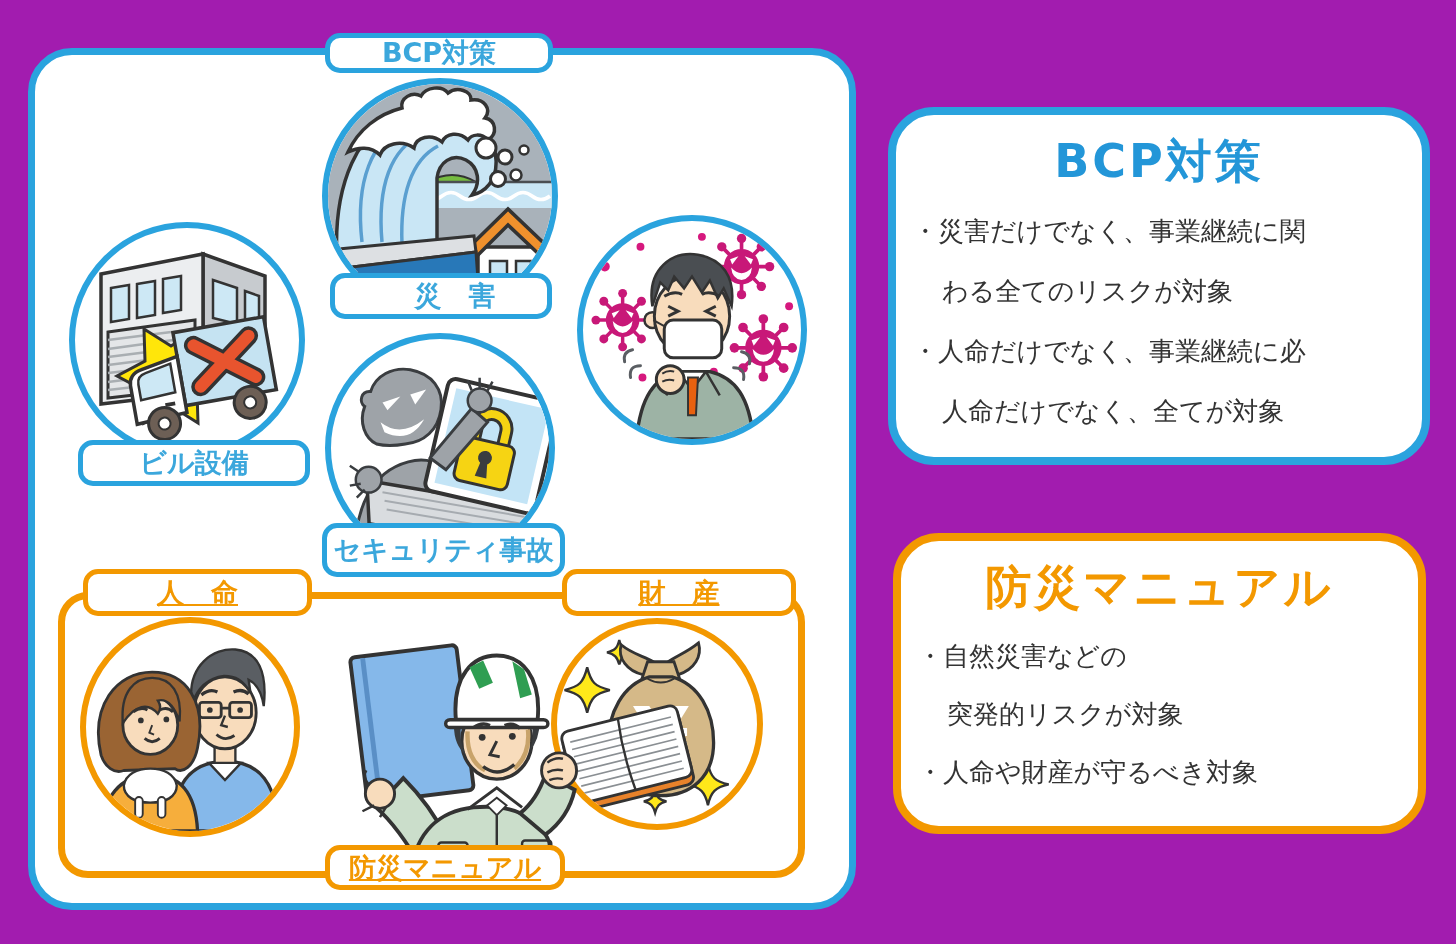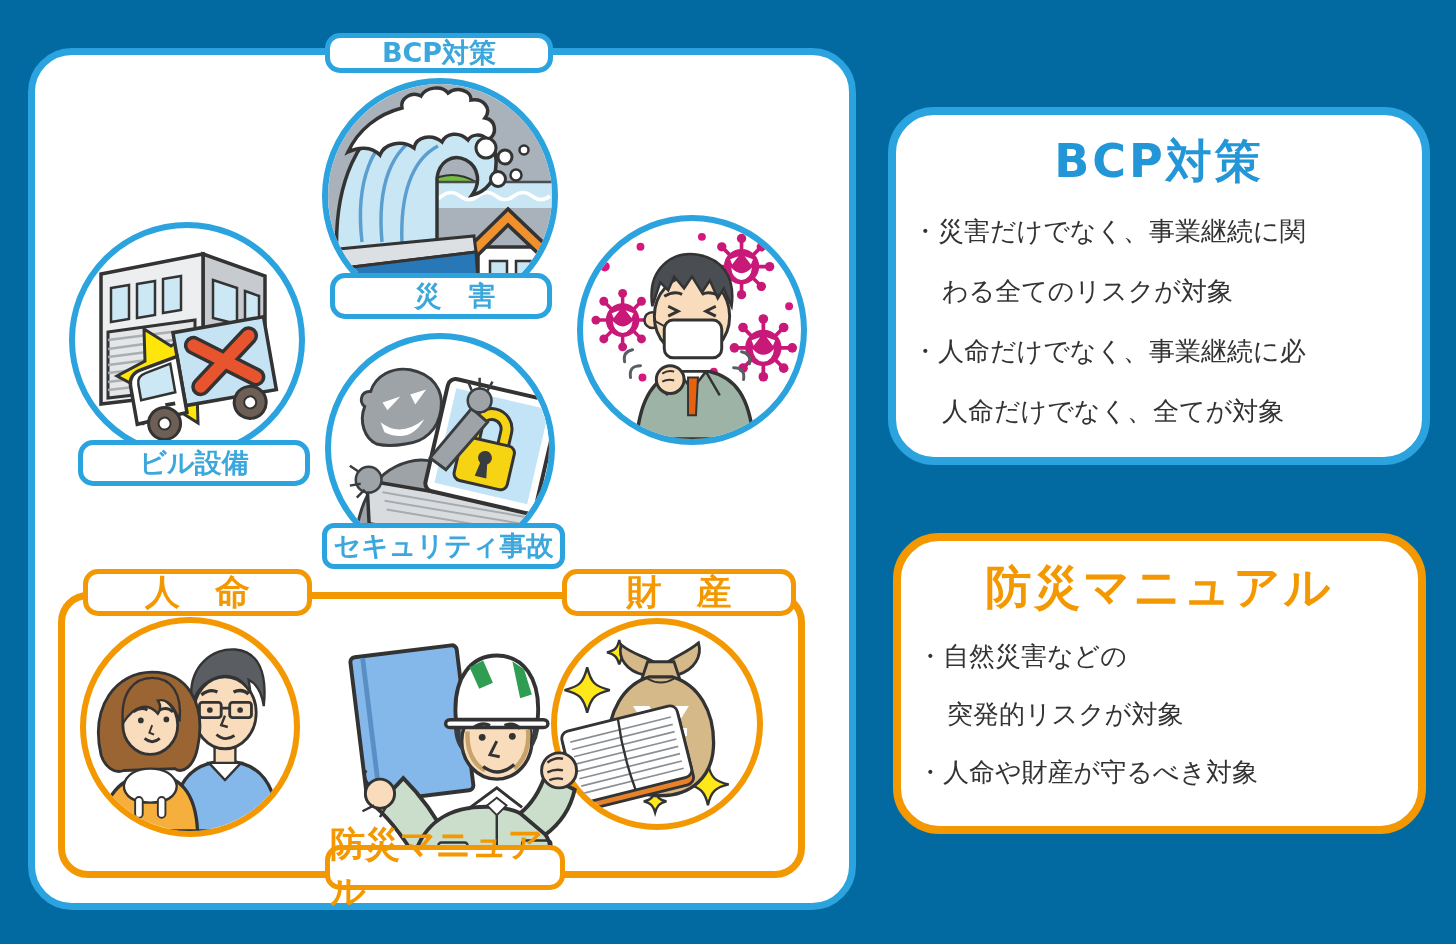--- a/index.html
+++ b/index.html
@@ -1,34 +1,34 @@
 <!DOCTYPE html>
 <html><head>
 <meta charset="utf-8">
 <style>
   :root{
     --blue:#2AA3DE; --label-blue:#3BA7DC; --title-blue:#2396D8;
     --orange:#F39800; --text:#333;
   }
   html,body{margin:0;padding:0;background:#fff;}
-  .canvas{position:relative;width:1456px;height:944px;background:#0369a1;overflow:hidden;
+  .canvas{position:relative;width:1456px;height:944px;background:#a21caf;overflow:hidden;
           font-family:"DejaVu Sans","Liberation Sans",sans-serif;}
   .frame{position:absolute;box-sizing:border-box;background:#fff;}
   .frame-blue{left:28px;top:48px;width:828px;height:862px;border:7px solid var(--blue);border-radius:44px;z-index:1;}
   .frame-orange{left:58px;top:592px;width:747px;height:286px;border:7px solid var(--orange);border-radius:30px;z-index:2;}
   .node{position:absolute;background:#fff;border-radius:50%;overflow:hidden;box-sizing:border-box;z-index:3;}
   .node svg{position:absolute;inset:0;width:100%;height:100%;}
   .node-blue{border:6px solid var(--blue);}
   .node-orange{border:6px solid var(--orange);}
   .worker{position:absolute;left:306px;top:626px;width:292px;height:244px;z-index:4;}
   .worker svg{width:100%;height:100%;}
   .pill{position:absolute;background:#fff;box-sizing:border-box;display:flex;align-items:center;justify-content:center;
         font-weight:bold;z-index:5;border-radius:15px;}
   .pill-blue{border:5px solid var(--blue);color:var(--label-blue);font-size:27px;}
-  .pill-orange{border:5px solid var(--orange);color:var(--orange);font-size:35px;}
+  .pill-orange{border:5px solid var(--orange);color:var(--orange);font-size:27px;text-decoration:underline;}
   .panel{position:absolute;box-sizing:border-box;background:#fff;}
   .panel-blue{left:888px;top:107px;width:542px;height:358px;border:8px solid var(--blue);border-radius:46px;}
   .panel-orange{left:893px;top:533px;width:533px;height:301px;border:8px solid var(--orange);border-radius:46px;}
   .panel-title{text-align:center;font-weight:bold;font-size:46px;letter-spacing:3px;margin-top:16px;}
   .panel-blue .panel-title{color:var(--title-blue);}
   .panel-orange .panel-title{color:var(--orange);}
   .panel-lines{margin:8px 12px 0 16px;}
   .pline{font-size:26px;color:var(--text);line-height:60px;white-space:nowrap;}
   .panel-orange .pline{line-height:58px;}
   .cont{padding-left:30px;}
@@ -302,21 +302,21 @@
 
   <div class="pill pill-blue" style="left:325px;top:33px;width:228px;height:40px;">
     <span>BCP対策</span>
   </div>
   <div class="pill pill-blue" style="left:330px;top:273px;width:222px;height:46px;padding-left:28px;">
     <span>災　害</span>
   </div>
   <div class="pill pill-blue" style="left:78px;top:440px;width:232px;height:46px;">
     <span>ビル設備</span>
   </div>
-  <div class="pill pill-blue" style="left:322px;top:523px;width:243px;height:46px;border-radius:12px;">
+  <div class="pill pill-blue" style="left:322px;top:523px;width:243px;height:54px;">
     <span>セキュリティ事故</span>
   </div>
   <div class="pill pill-orange" style="left:83px;top:569px;width:229px;height:47px;">
     <span>人　命</span>
   </div>
   <div class="pill pill-orange" style="left:562px;top:569px;width:234px;height:47px;">
     <span>財　産</span>
   </div>
   <div class="pill pill-orange" style="left:325px;top:845px;width:240px;height:45px;">
     <span>防災マニュアル</span>

